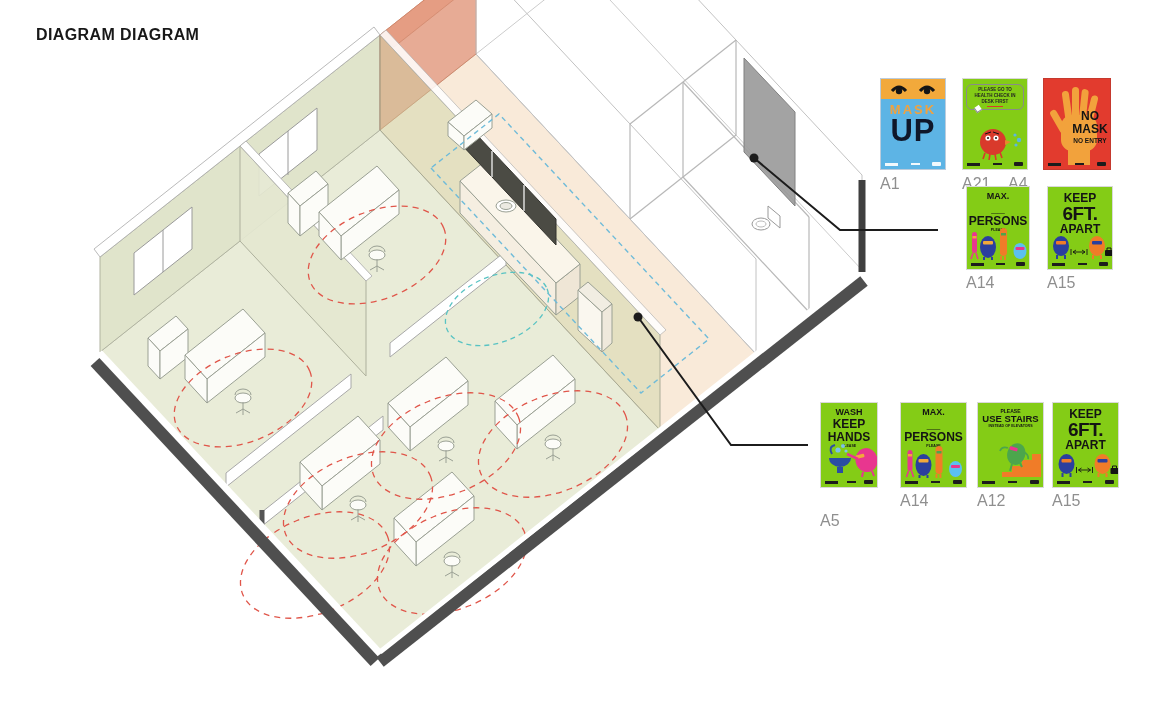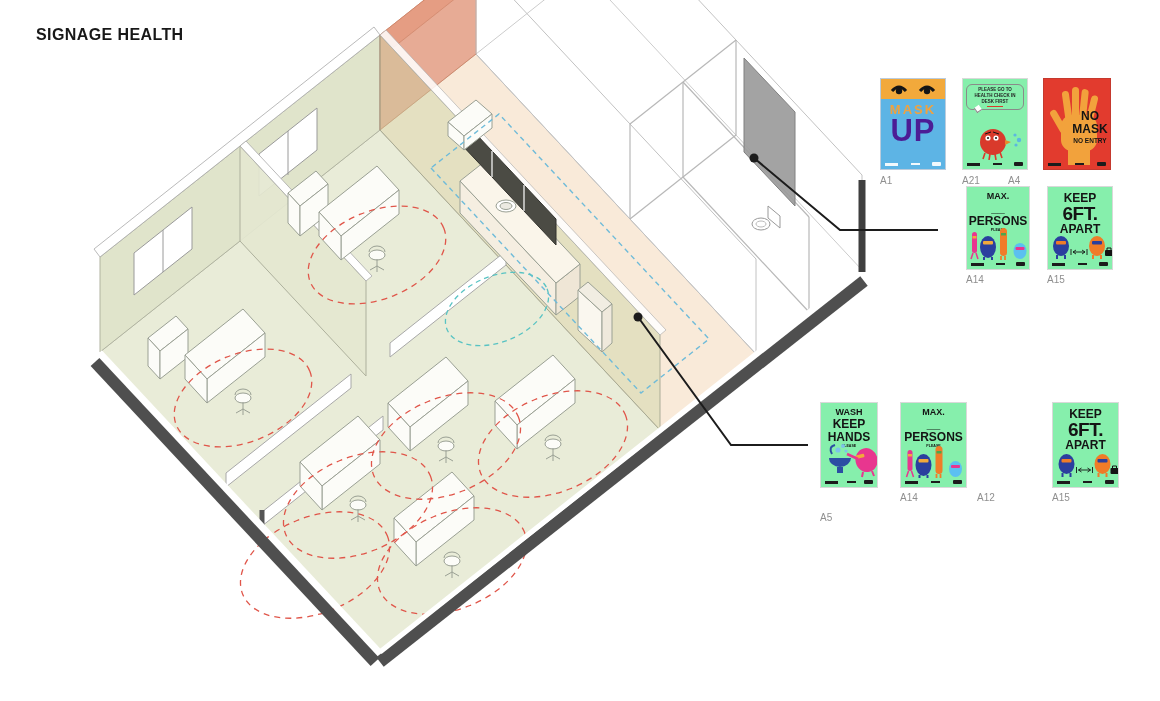--- a/index.html
+++ b/index.html
@@ -1,34 +1,34 @@
 <!DOCTYPE html>
 <html><head>
 <meta charset="utf-8">
 <style>
   html,body{margin:0;padding:0;background:#fff;}
   #canvas{position:relative;width:1160px;height:701px;background:#fff;overflow:hidden;
           font-family:"Liberation Sans",sans-serif;}
   #plan{position:absolute;left:0;top:0;}
   .page-title{position:absolute;left:36px;top:26px;font-size:16px;font-weight:700;
               letter-spacing:.4px;color:#181818;}
-  .poster{position:absolute;background:#86efac;border:1px solid #d9d9d9;box-sizing:border-box;
+  .poster{position:absolute;background:#84cc16;border:1px solid #d9d9d9;box-sizing:border-box;
           overflow:hidden;text-align:center;}
-  .plabel{position:absolute;font-size:10px;color:#8f8f8f;}
+  .plabel{position:absolute;font-size:16px;color:#8f8f8f;}
   .p-footer{position:absolute;bottom:3px;left:4px;right:4px;display:flex;
             justify-content:space-between;align-items:center;}
   .p-footer .m1{width:13px;height:3px;background:#1c1c1c;display:inline-block}
   .p-footer .m2{width:9px;height:2px;background:#1c1c1c;display:inline-block}
   .p-footer .m3{width:9px;height:4px;background:#1c1c1c;border-radius:1px;display:inline-block}
   .p-footer.light .m1,.p-footer.light .m2,.p-footer.light .m3{background:rgba(255,255,255,.92)}
   
   .poster.a1{background:#5db4e5;border:1px solid #bcd;}
   .a1-band{height:20px;background:#f2a93b;}
   .a1-mask{color:#f0a23f;font-weight:800;font-size:13px;letter-spacing:2px;margin-top:3px;}
-  .a1-up{color:#4c1d95;font-weight:800;font-size:31px;line-height:.88;letter-spacing:1px;}
+  .a1-up{color:#0f172a;font-weight:800;font-size:31px;line-height:.88;letter-spacing:1px;}
   
   .bubble{margin:5px auto 0;width:54px;border:1px solid #8a8a8a;border-radius:6px;
           padding:2px 1px;font-size:4.5px;font-weight:700;color:#222;line-height:1.3;position:relative;}
   .bubble .note{width:16px;height:1.5px;background:#d93a2b;margin:1px auto 0;}
   .bubble:after{content:"";position:absolute;left:8px;bottom:-3px;width:5px;height:5px;
           background:#fff;border-right:1px solid #8a8a8a;border-bottom:1px solid #8a8a8a;
           transform:rotate(55deg);}
   
   .poster.a4{background:#e23b2e;border:1px solid #c5392e;}
   .a4-text{position:absolute;left:0;right:0;text-align:center;font-weight:800;color:#141414;margin-left:26px;}
@@ -236,21 +236,21 @@
     </g>
 
     <g>
       <circle cx="754" cy="158" r="4.5" fill="#1c1c1c"></circle>
       <path d="M754,158 L840,230 L938,230" fill="none" stroke="#1c1c1c" stroke-width="2"></path>
       <circle cx="638" cy="317" r="4.5" fill="#1c1c1c"></circle>
       <path d="M638,317 L731,445 L808,445" fill="none" stroke="#1c1c1c" stroke-width="2"></path>
     </g>
   </svg>
 
-  <div class="page-title">SIGNAGE HEALTH</div>
+  <div class="page-title">DIAGRAM DIAGRAM</div>
 
   <div class="poster a1" style="left:880px;top:78px;width:66px;height:92px;">
     <div class="a1-band">
       <svg width="64" height="20" viewBox="0 0 64 20">
         <path d="M11,12 Q18,4 25,12" stroke="#151515" stroke-width="3" fill="none"></path>
         <circle cx="18" cy="12" r="3.2" fill="#151515"></circle>
         <path d="M39,12 Q46,4 53,12" stroke="#151515" stroke-width="3" fill="none"></path>
         <circle cx="46" cy="12" r="3.2" fill="#151515"></circle>
       </svg>
     </div>
@@ -407,20 +407,39 @@
       <rect x="48.5" y="21" width="9" height="3" rx="1" fill="#e8368f"></rect>
     </svg>
     <div class="p-footer">
         <span class="m1"></span>
         <span class="m2"></span>
         <span class="m3"></span>
       </div>
   </div>
   <div class="plabel" style="left:900px;top:492px">A14</div>
 
+  <div class="poster pad" style="left:977px;top:402px;width:67px;height:86px;">
+    <div class="t-xs" style="font-size:5px">PLEASE</div>
+    <div class="t-md" style="font-size:9.5px">USE STAIRS</div>
+    <div class="t-xs">INSTEAD OF ELEVATORS</div>
+    <svg class="char-svg" width="67" height="36" viewBox="0 0 67 36">
+      <path d="M24,35 L24,30 L34,30 L34,24 L44,24 L44,18 L54,18 L54,12 L63,12 L63,35 Z" fill="#f07c28"></path>
+      <g transform="rotate(16 38 13)">
+        <ellipse cx="38" cy="12" rx="9" ry="11" fill="#4ca64c"></ellipse>
+        <rect x="30" y="6" width="8" height="3.5" rx="1" fill="#e8368f"></rect>
+      </g>
+      <path d="M30,6 q-6,-2 -8,3 M46,10 q5,3 4,7" stroke="#4ca64c" stroke-width="1.8" fill="none"></path>
+      <path d="M34,22 l-2,7 M42,21 l2,4" stroke="#4ca64c" stroke-width="2" fill="none"></path>
+    </svg>
+    <div class="p-footer">
+        <span class="m1"></span>
+        <span class="m2"></span>
+        <span class="m3"></span>
+      </div>
+  </div>
   <div class="plabel" style="left:977px;top:492px">A12</div>
 
   <div class="poster pad" style="left:1052px;top:402px;width:67px;height:86px;">
     <div class="t-sm">KEEP</div>
     <div class="t-lg">6FT.</div>
     <div class="t-sm">APART</div>
     <svg class="char-svg" width="67" height="28" viewBox="0 0 66 28">
       <ellipse cx="13" cy="14" rx="8" ry="10" fill="#2b3f9e"></ellipse>
       <path d="M9,23 v4 M17,23 v4" stroke="#2b3f9e" stroke-width="2"></path>
       <rect x="8" y="9" width="10" height="3.5" rx="1" fill="#f07c28"></rect>

